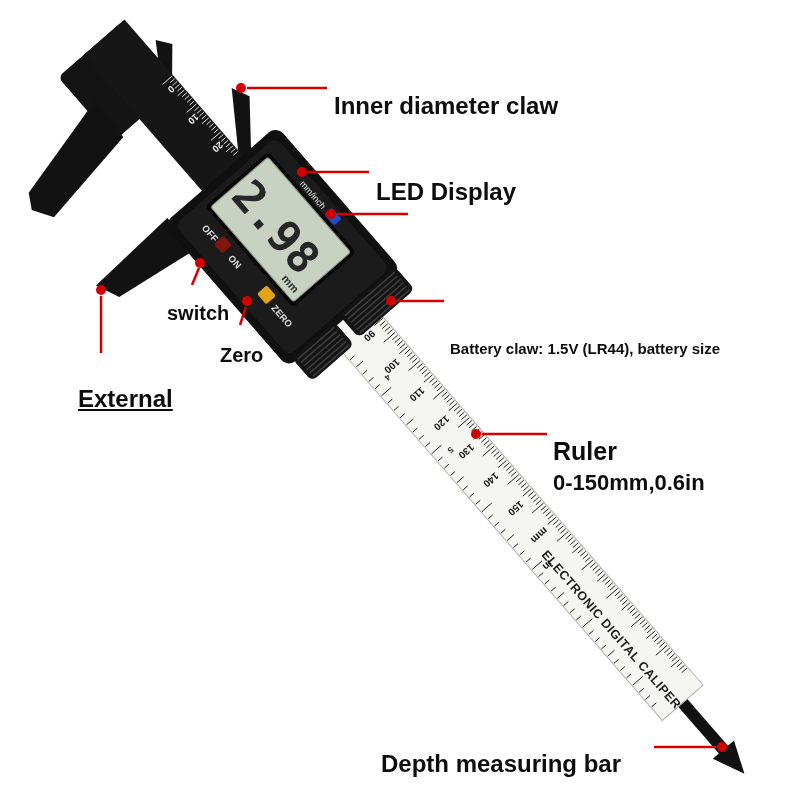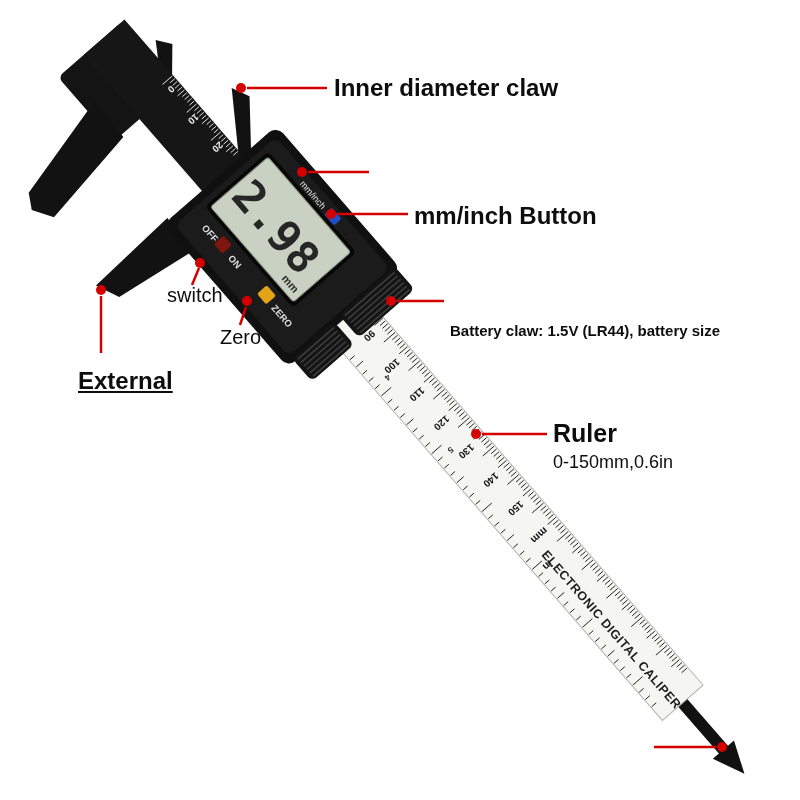--- a/index.html
+++ b/index.html
@@ -1,23 +1,23 @@
 <!DOCTYPE html>
 <html><head>
 <meta charset="utf-8">
 <style>
   html,body{margin:0;padding:0;background:#ffffff;}
   .stage{position:relative;width:800px;height:800px;overflow:hidden;background:#fff;
          font-family:"Liberation Sans",sans-serif;}
   .stage svg{position:absolute;left:0;top:0;}
-  .lbl{position:absolute;color:#0d0d0d;white-space:nowrap;}
+  .lbl{position:absolute;color:#0d0d0d;white-space:nowrap;margin-top:18px;}
   .lbl.main{font-size:24px;font-weight:700;}
-  .lbl.mid{font-size:20px;font-weight:400;}
+  .lbl.mid{font-size:20px;font-weight:700;}
   .lbl.sub{font-size:15px;font-weight:600;}
-  .lbl.rsub{font-size:18px;font-weight:400;}
+  .lbl.rsub{font-size:22px;font-weight:700;}
   .lbl.twoline{line-height:31px;text-decoration:underline;}
 </style>
 </head>
 <body>
 
 <div class="stage">
 
   <svg width="800" height="800" viewBox="0 0 800 800">
 
     <g transform="translate(170.4,72.3) rotate(49)">
@@ -328,26 +328,27 @@
       <circle cx="200" cy="263" r="5"></circle>
       <circle cx="247" cy="301" r="5"></circle>
       <circle cx="391" cy="301" r="5"></circle>
       <circle cx="101" cy="290" r="5"></circle>
       <circle cx="476" cy="434" r="5"></circle>
       <circle cx="722" cy="747" r="5"></circle>
     </g>
   </svg>
 
   <div class="lbl main" style="left:334px;top:74px">Inner diameter claw</div>
-  <div class="lbl main" style="left:414px;top:202px">mm/inch Button</div>
+  <div class="lbl main" style="left:376px;top:160px">LED Display</div>
   <div class="lbl mid" style="left:167px;top:284px">switch</div>
   <div class="lbl mid" style="left:220px;top:326px">Zero</div>
 
   <div class="lbl sub" style="left:450px;top:322px">Battery claw: 1.5V (LR44), battery size</div>
 
   <div class="lbl main twoline" style="left:78px;top:365px">
     <div>External</div>
   </div>
 
   <div class="lbl main" style="left:553px;top:419px;font-size:25px">Ruler</div>
   <div class="lbl rsub" style="left:553px;top:452px">0-150mm,0.6in</div>
 
+  <div class="lbl main" style="left:381px;top:732px">Depth measuring bar</div>
 </div>
 
 </body></html>

